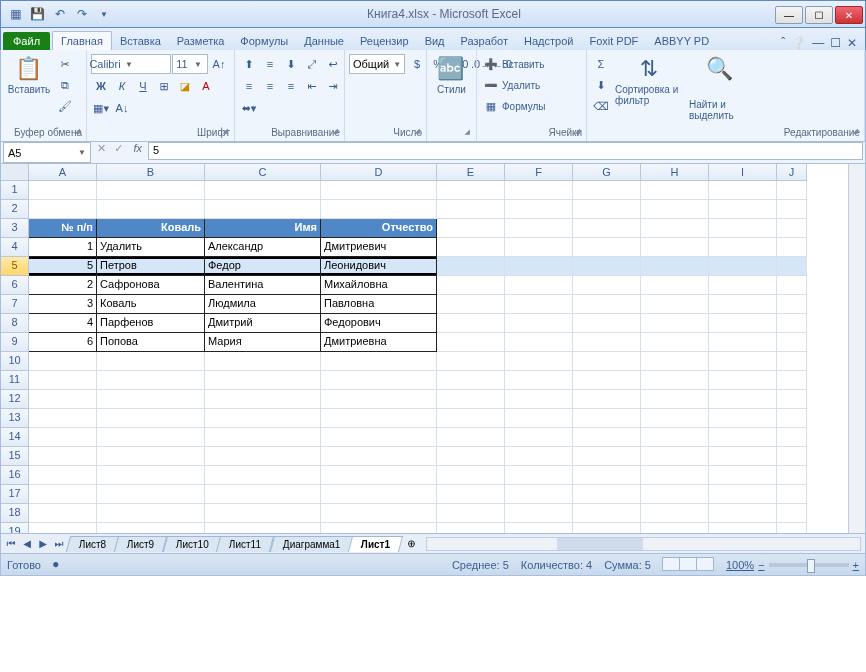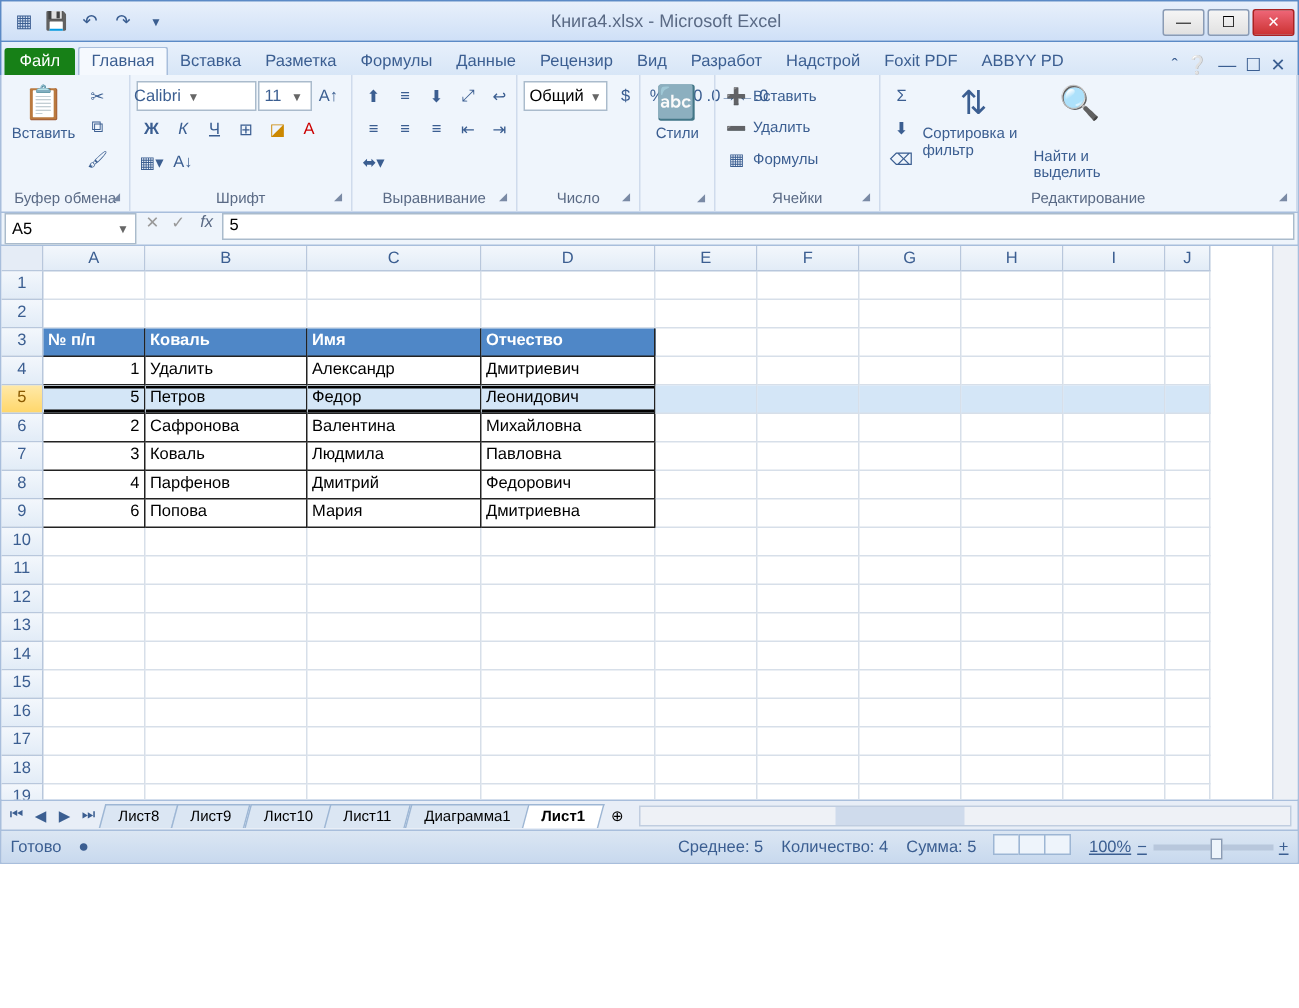--- a/index.html
+++ b/index.html
@@ -18,21 +18,21 @@
 .tabs { height: 22px; background: linear-gradient(#e8f0fb,#d7e6f7); display: flex; align-items: flex-end; padding-left: 2px; border-left:1px solid #5b8ac6;border-right:1px solid #5b8ac6; }
 .filetab { background:#178017; color:#fff; padding:3px 10px; font-size:11px; border-radius:2px 2px 0 0; margin-right:2px; }
 .tab { padding:3px 8px; font-size:11px; color:#3b5e91; cursor:pointer; }
 .tab.active { background:#f5f9fe; border:1px solid #a8bedc; border-bottom:none; border-radius:2px 2px 0 0; }
 .tabs .help { margin-left:auto; display:flex; gap:6px; padding-right:8px; color:#3b5e91; font-size:12px; }
 
 
 .ribbon { height: 92px; background:#eff5fc; border:1px solid #a8bedc; border-top:none; display:flex; }
 .group { border-right:1px solid #cfdbec; padding:2px 4px; display:flex; flex-direction:column; }
 .group .body { flex:1; display:flex; align-items:flex-start; gap:2px; padding-top:2px; }
-.group .label { text-align:center; font-size:10px; color:#5a6a85; padding:1px 0; position:relative;}
+.group .label { text-align:right; font-size:10px; color:#5a6a85; padding:1px 0; position:relative;}
 .group .label::after { content:"◢"; position:absolute; right:2px; font-size:7px; color:#7a8aa5; }
 .bigbtn { display:flex; flex-direction:column; align-items:center; justify-content:center; width:48px; font-size:10px; color:#3b5e91; gap:2px; padding:2px; }
 .bigbtn .ico { font-size:22px; }
 .smallcol { display:flex; flex-direction:column; gap:1px; }
 .smallcol span, .row span { width:20px; height:20px; display:inline-flex; align-items:center; justify-content:center; font-size:11px; color:#3b5e91; }
 .row { display:flex; gap:1px; align-items:center; }
 .combo { height:20px; border:1px solid #abc; background:#fff; font-size:11px; padding:0 3px; display:inline-flex; align-items:center; }
 .combo .dd { font-size:8px; color:#666; margin-left:4px; }
 
 
@@ -43,21 +43,21 @@
 .finput { flex:1; background:#fff; border:1px solid #abc; margin-right:2px; padding:1px 4px; font-size:11px; height:18px; }
 
 
 .gridwrap { position:relative; height:370px; overflow:hidden; border:1px solid #a8bedc; border-top:none; background:#fff;}
 .grid { display:grid; grid-template-columns: 28px 68px 108px 116px 116px repeat(5,68px) 30px; }
 .corner { background:#e5ecf6; border-right:1px solid #b8c7dc; border-bottom:1px solid #b8c7dc; }
 .colh { background:linear-gradient(#f3f7fc,#e2ecf7); border-right:1px solid #b8c7dc; border-bottom:1px solid #b8c7dc; text-align:center; font-size:11px; color:#3b5e91; padding:2px 0;}
 .rowh { background:linear-gradient(#f3f7fc,#e2ecf7); border-right:1px solid #b8c7dc; border-bottom:1px solid #b8c7dc; text-align:center; font-size:11px; color:#3b5e91; padding:2px 0;}
 .rowh.sel { background:linear-gradient(#ffe9a8,#ffd76b); color:#8a5a00;}
 .cell { border-right:1px solid #d7dfe9; border-bottom:1px solid #d7dfe9; padding:2px 3px; font-size:11px; height:19px; white-space:nowrap; overflow:hidden; }
-.thead { background:#4f87c7; color:#fff; text-align:left; font-weight:bold; border-right:1px solid #222; border-bottom:1px solid #222;}
+.thead { background:#4f87c7; color:#fff; text-align:right; font-weight:bold; border-right:1px solid #222; border-bottom:1px solid #222;}
 .tcell { border-right:1px solid #222; border-bottom:1px solid #222; }
 .tnum { text-align:right; }
 .selrow { background:#d4e6f7; }
 .selrow.first { box-shadow: inset 0 2px 0 #000, inset 2px 0 0 #000; }
 .selrow.bord { box-shadow: inset 0 2px 0 #000, inset 0 -2px 0 #000; }
 .gridwrap .vbar{position:absolute;right:0;top:0;width:17px;height:100%;background:#eef1f6;border-left:1px solid #c0cde0;}
 
 
 .sheettabs{height:20px;display:flex;align-items:center;background:#e8eef7;border:1px solid #a8bedc;border-top:none;font-size:10px;}
 .sheettabs .nav{display:flex;gap:0;padding:0 2px;}

